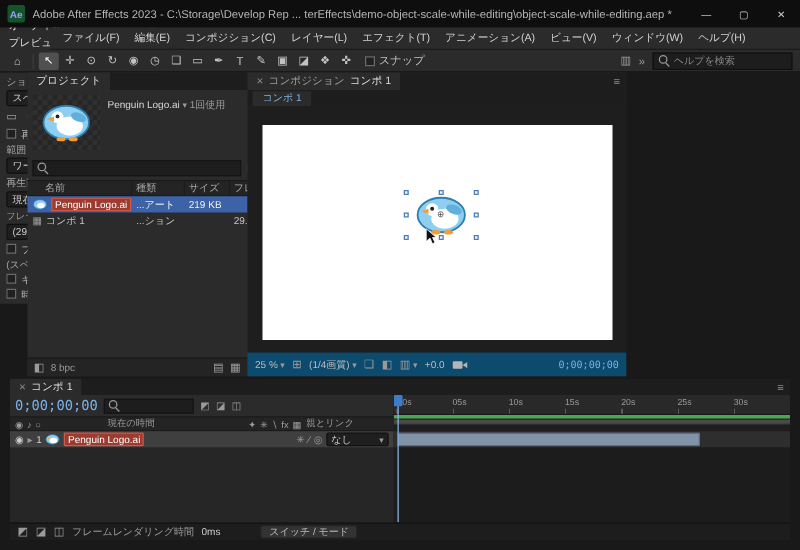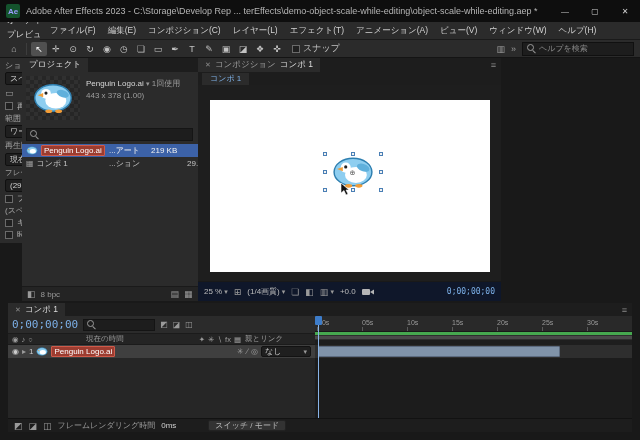--- a/index.html
+++ b/index.html
@@ -93,21 +93,21 @@
   .comp-view { position:absolute; left:50%; top:15px; transform:translateX(-50%);
     width:280px; height:172px; background:#ffffff; }
   .sel-box { position:absolute; left:115px; top:54px; width:56px; height:36px; }
   .hdl { position:absolute; width:4px; height:4px; background:#f2f2f2; border:1px solid #4a7fb5; }
   .hdl.tl{left:-2px;top:-2px}.hdl.tc{left:26px;top:-2px}.hdl.tr{right:-2px;top:-2px}
   .hdl.ml{left:-2px;top:16px}.hdl.mr{right:-2px;top:16px}
   .hdl.bl{left:-2px;bottom:-2px}.hdl.bc{left:26px;bottom:-2px}.hdl.br{right:-2px;bottom:-2px}
   .anchor { position:absolute; left:50%; top:50%; transform:translate(-50%,-50%);
     color:#555; font-size:7px; line-height:1; }
   .cursor-arrow { position:absolute; left:130px; top:82px; }
-  .comp-bottombar { position:absolute; bottom:0; left:0; right:0; height:20px; background:#0f172a;
+  .comp-bottombar { position:absolute; bottom:0; left:0; right:0; height:20px; background:#0c4a6e;
     border-top:1px solid #191919; display:flex; align-items:center; gap:6px; padding:0 6px;
     font-size:8px; color:#bdbdbd; }
   .bb-group { display:flex; align-items:center; gap:2px; white-space:nowrap; }
   .timecode-blue { color:#7cb0e8; font-family:"DejaVu Sans Mono",monospace; }
   
   .right-panel { left:503px; top:58px; width:129px; height:243px; background:transparent; }
   .rp-section-header { height:14px; background:#1d1d1d; display:flex; align-items:stretch; margin-bottom:0; }
   .rp-body { background:#2b2b2b; height:201px; padding:3px 5px; display:flex; flex-direction:column;
     gap:2px; font-size:8px; overflow:hidden; }
   .transport { display:flex; gap:2px; }
@@ -241,29 +241,34 @@
         <ellipse cx="24" cy="41" rx="5" ry="2.5" fill="#f29d38"></ellipse>
         <ellipse cx="38" cy="41" rx="5" ry="2.5" fill="#f29d38"></ellipse>
       </svg>
     </div>
     <div class="preview-meta">
       <div>
         <span class="preview-name">Penguin Logo.ai</span>
         <span class="caret">▾</span>
         <span>1回使用</span>
       </div>
-      <div>443 x 378 (1.00)</div>
     </div>
   </div>
   <div class="proj-search-row">
     <span class="proj-search">
       <span class="mag"></span>
       <input style="">
     </span>
     <span class="icon-dim">◫</span>
+  </div>
+  <div class="proj-table-head">
+    <span class="c-name">名前</span>
+    <span class="c-type">種類</span>
+    <span class="c-size">サイズ</span>
+    <span class="c-rate">フレ</span>
   </div>
   <div class="proj-row selected">
     <span class="c-name">
       <svg width="12" height="9" viewBox="0 0 60 44">
         <ellipse cx="30" cy="22" rx="26" ry="19" fill="#8ecef0" stroke="#2e7fb0" stroke-width="3"></ellipse>
         <ellipse cx="34" cy="26" rx="15" ry="11" fill="#ffffff"></ellipse>
         <polygon points="8,18 16,15 16,21" fill="#f29d38"></polygon>
       </svg>
       <span class="name-red-box">Penguin Logo.ai</span>
     </span>

